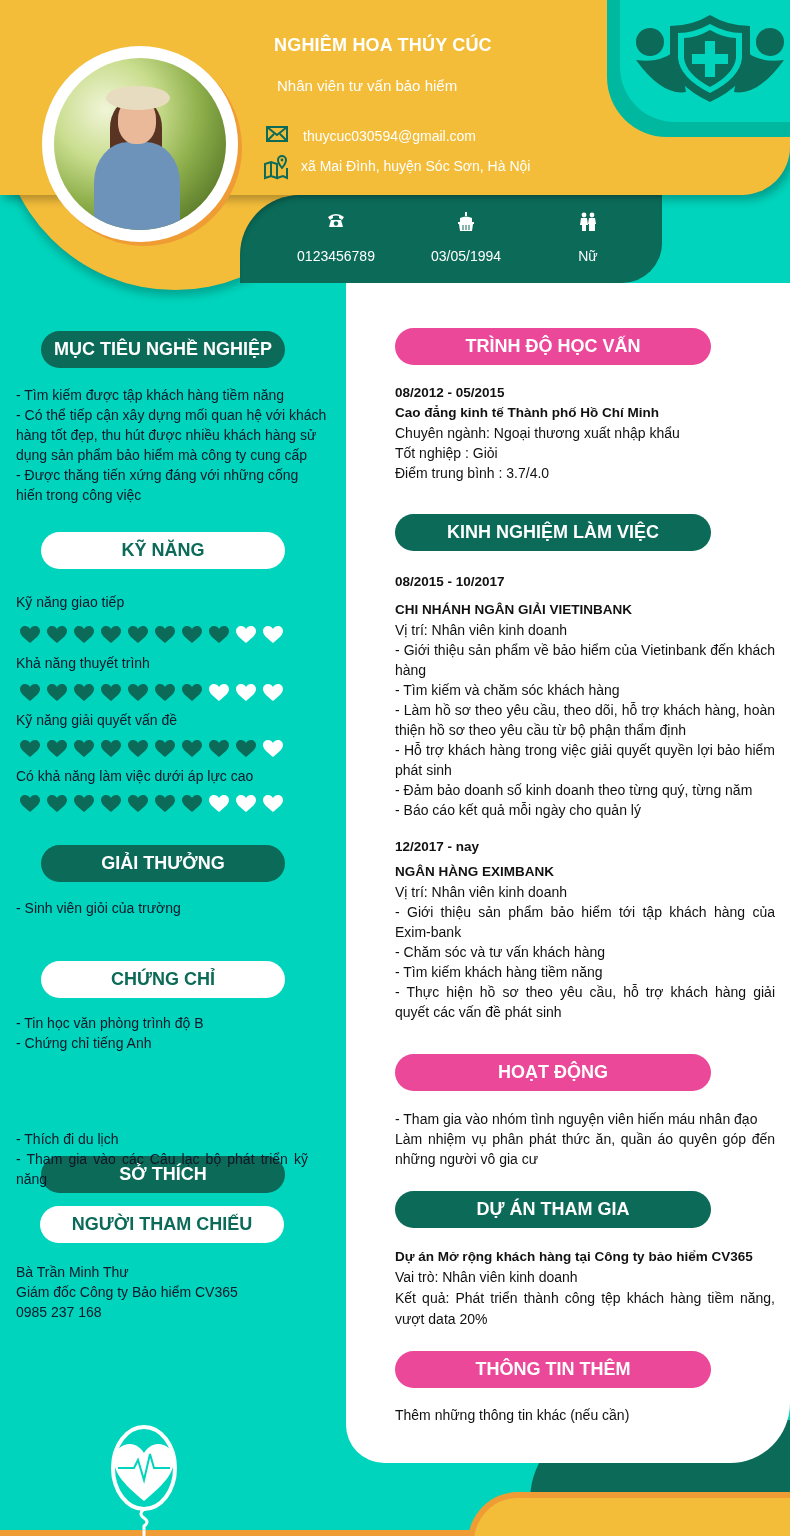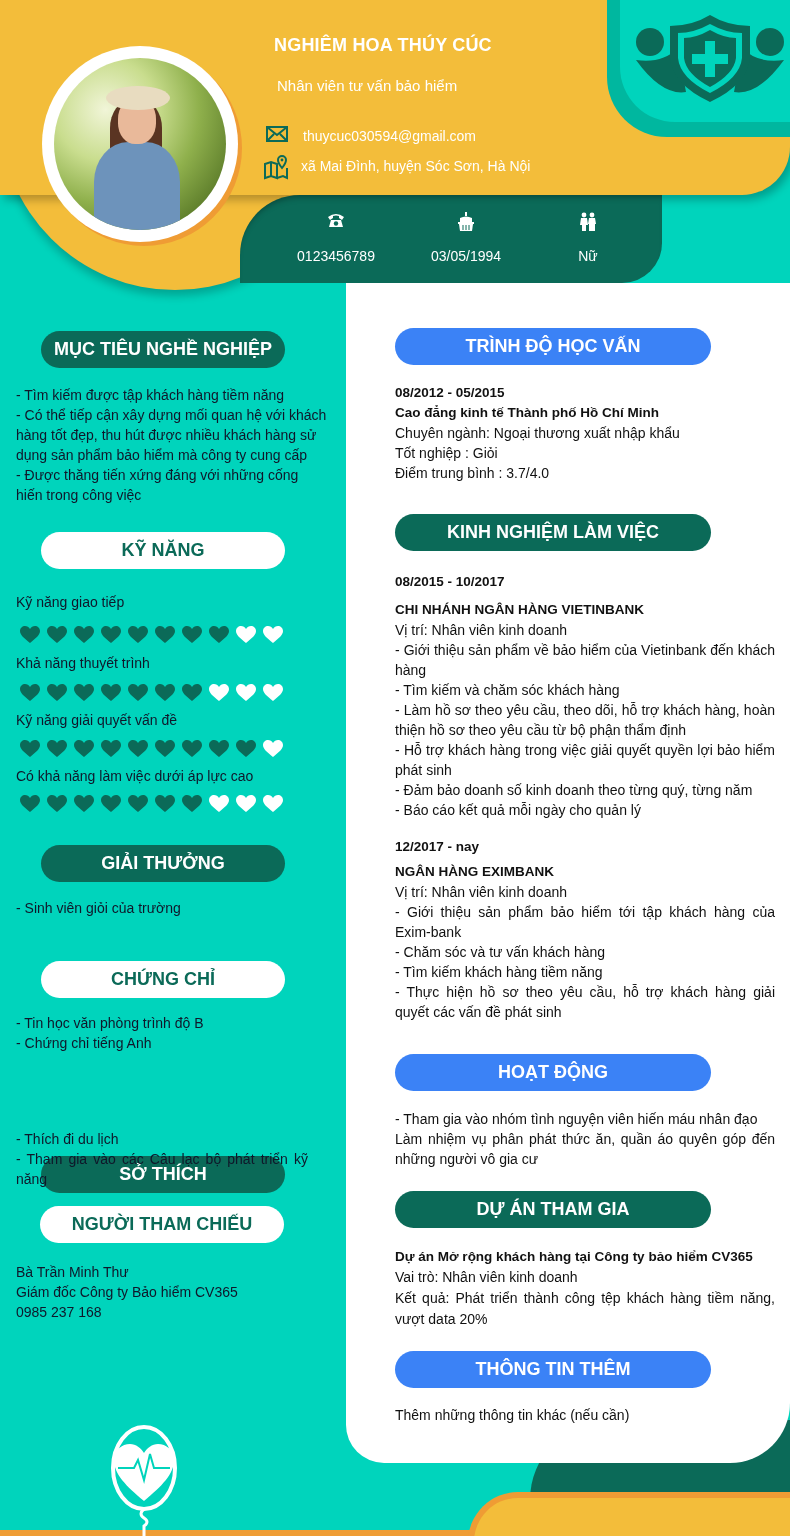--- a/index.html
+++ b/index.html
@@ -114,21 +114,21 @@
     }
 
     
     .pill {
       height: 37px; border-radius: 19px;
       display: flex; align-items: center; justify-content: center;
       font-weight: bold; font-size: 18px; z-index: 5;
     }
     .pill.dark { background: #0b6a58; color: #fff; }
     .pill.light { background: #fff; color: #0b6a58; }
-    .pill.yellow { background: #3b82f6; color: #fff; }
+    .pill.yellow { background: #ec4899; color: #fff; }
     .pill.green { background: #0b6a58; color: #fff; }
     .left-pill { left: 41px; width: 244px; }
     .right-pill { left: 395px; width: 316px; }
 
     .ltxt { color: #0f172a; font-size: 14px; line-height: 20px; z-index: 5; width: 312px; }
     .rtxt { color: #111; font-size: 14px; line-height: 20px; z-index: 5; width: 380px; }
     .rtxt .b { font-weight: bold; font-size: 13.5px; }
     .justify { text-align: justify; }
 
     
@@ -492,21 +492,21 @@
   <div class="b">08/2012 - 05/2015</div>
   <div class="b">Cao đẳng kinh tế Thành phố Hồ Chí Minh</div>
   <div>Chuyên ngành: Ngoại thương xuất nhập khẩu</div>
   <div>Tốt nghiệp :  Giỏi</div>
   <div>Điểm trung bình : 3.7/4.0</div>
 </div>
 
 <div class="abs pill green right-pill" style="top:514px;">KINH NGHIỆM LÀM VIỆC</div>
 <div class="abs rtxt justify" style="left:395px;top:572px;">
   <div class="b" style="margin-bottom:8px;">08/2015 - 10/2017</div>
-  <div class="b">CHI NHÁNH NGÂN HÀNG VIETINBANK</div>
+  <div class="b">CHI NHÁNH NGÂN GIẢI VIETINBANK</div>
   <div>Vị trí: Nhân viên kinh doanh</div>
   <div>- Giới thiệu sản phẩm về bảo hiểm của Vietinbank đến khách hàng</div>
   <div>- Tìm kiếm và chăm sóc khách hàng</div>
   <div>- Làm hồ sơ theo yêu cầu, theo dõi, hỗ trợ khách hàng, hoàn thiện hồ sơ theo yêu cầu từ bộ phận thẩm định</div>
   <div>- Hỗ trợ khách hàng trong việc giải quyết quyền lợi bảo hiểm phát sinh</div>
   <div>- Đảm bảo doanh số kinh doanh theo từng quý, từng năm</div>
   <div>- Báo cáo kết quả mỗi ngày cho quản lý</div>
 </div>
 <div class="abs rtxt justify" style="left:395px;top:837px;">
   <div class="b" style="margin-bottom:5px;">12/2017 - nay</div>

